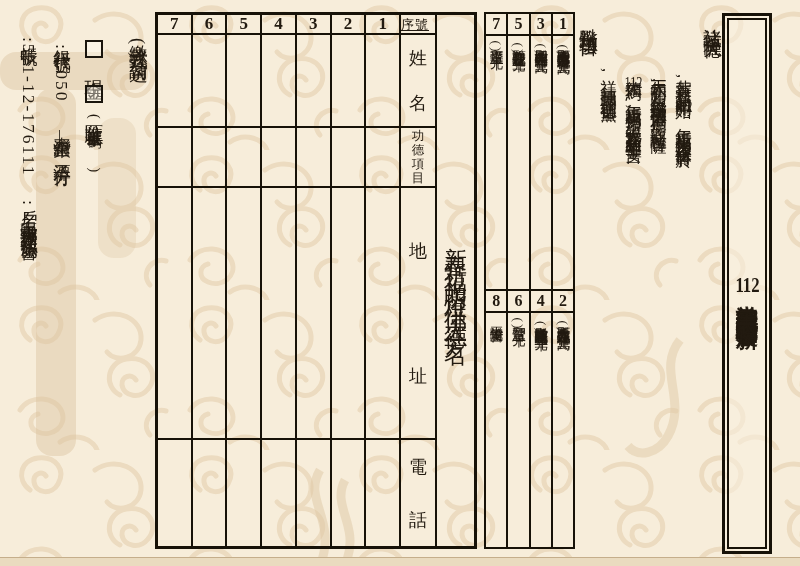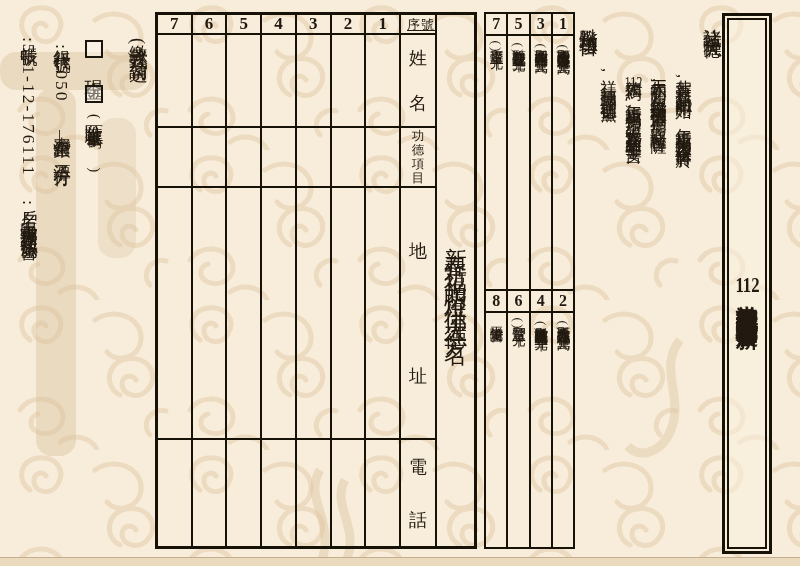--- a/index.html
+++ b/index.html
@@ -51,21 +51,21 @@
     font-size:13.5px;letter-spacing:.5px;}
 
   
   .roster{position:absolute;left:155px;top:12px;width:322px;height:537px;
     box-sizing:border-box;border:3px solid #171208;
     display:grid;grid-template-columns:repeat(7,1fr) 36px 37px;
     grid-template-rows:20px 93px 60px 252px 1fr;}
   .rcell{box-sizing:border-box;border-right:2px solid #171208;border-bottom:2px solid #171208;}
   .rcell.last-row{border-bottom:none;}
   .rnum{font-size:17px;font-weight:bold;text-align:center;line-height:18px;}
-  .rhead-serial{font-size:13px;text-align:right;line-height:19px;letter-spacing:1px;text-decoration:underline;}
+  .rhead-serial{font-size:13px;text-align:left;line-height:19px;letter-spacing:1px;text-decoration:underline;}
   .char-col{display:flex;flex-direction:column;align-items:center;height:100%;}
   .lab2{justify-content:space-around;font-size:18px;}
   .lab4{justify-content:space-evenly;font-size:12.5px;line-height:1;}
   .roster-title-cell{grid-area:1/9/6/10;position:relative;}
   .roster-title{position:absolute;left:50%;top:50%;transform:translate(-50%,-50%);
     font-size:23px;letter-spacing:8px;}
 
   
   .pay-method{left:126px;top:30px;font-size:18.5px;letter-spacing:2px;}
   .pay-check-col{left:81px;top:38px;font-size:19px;letter-spacing:2px;}

